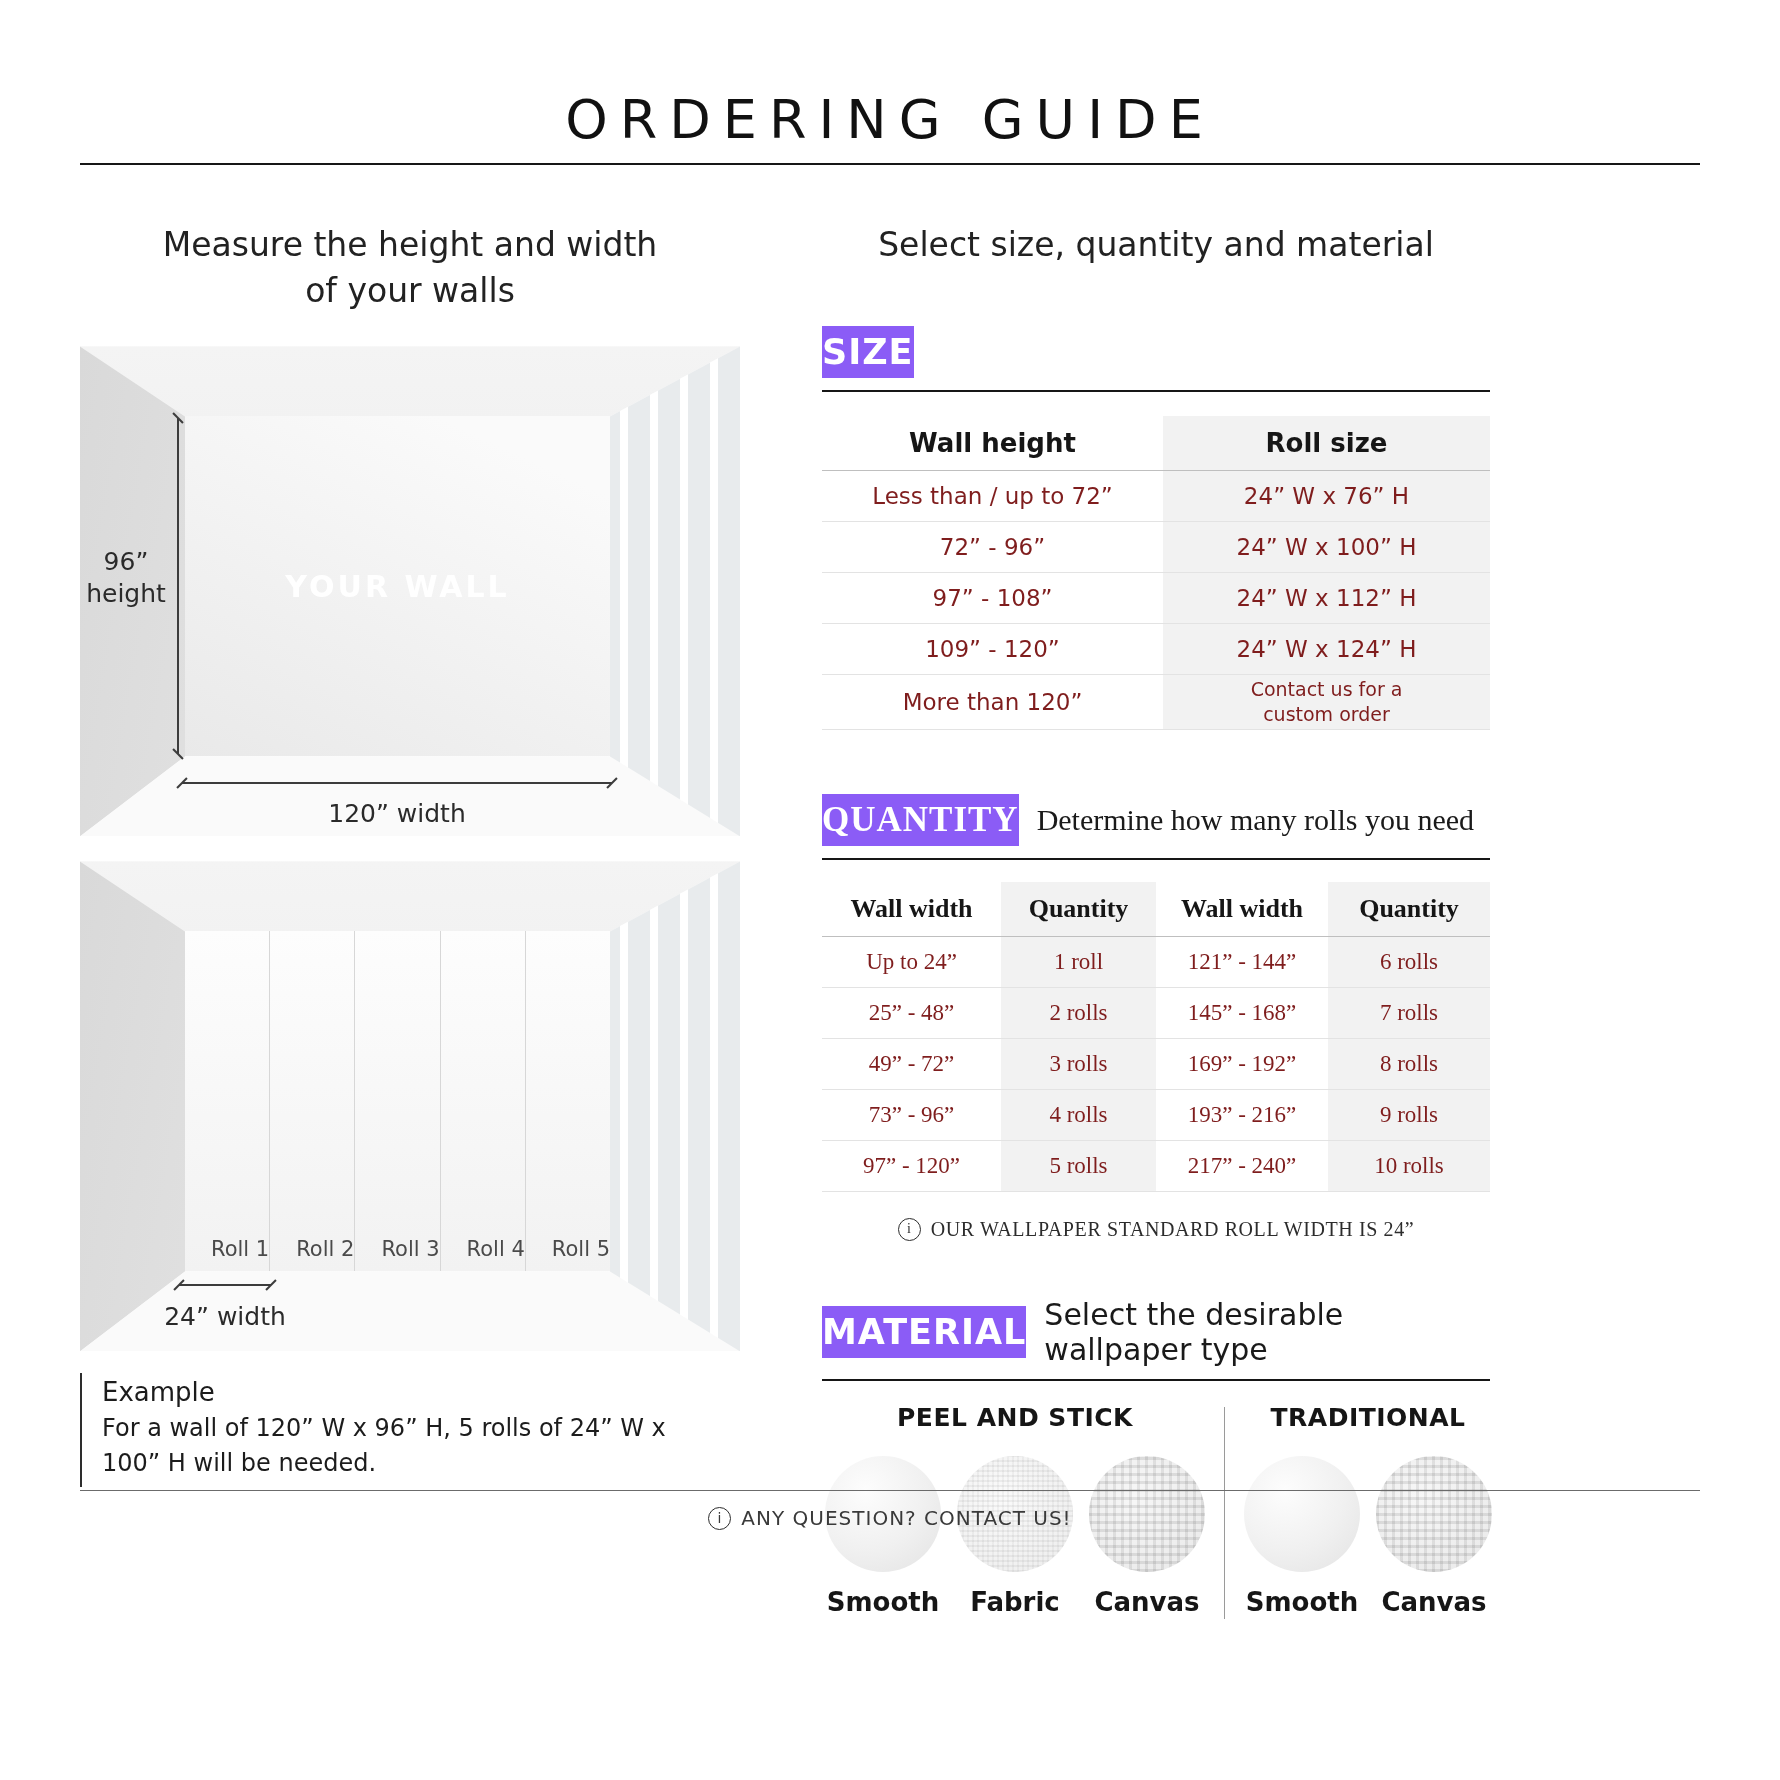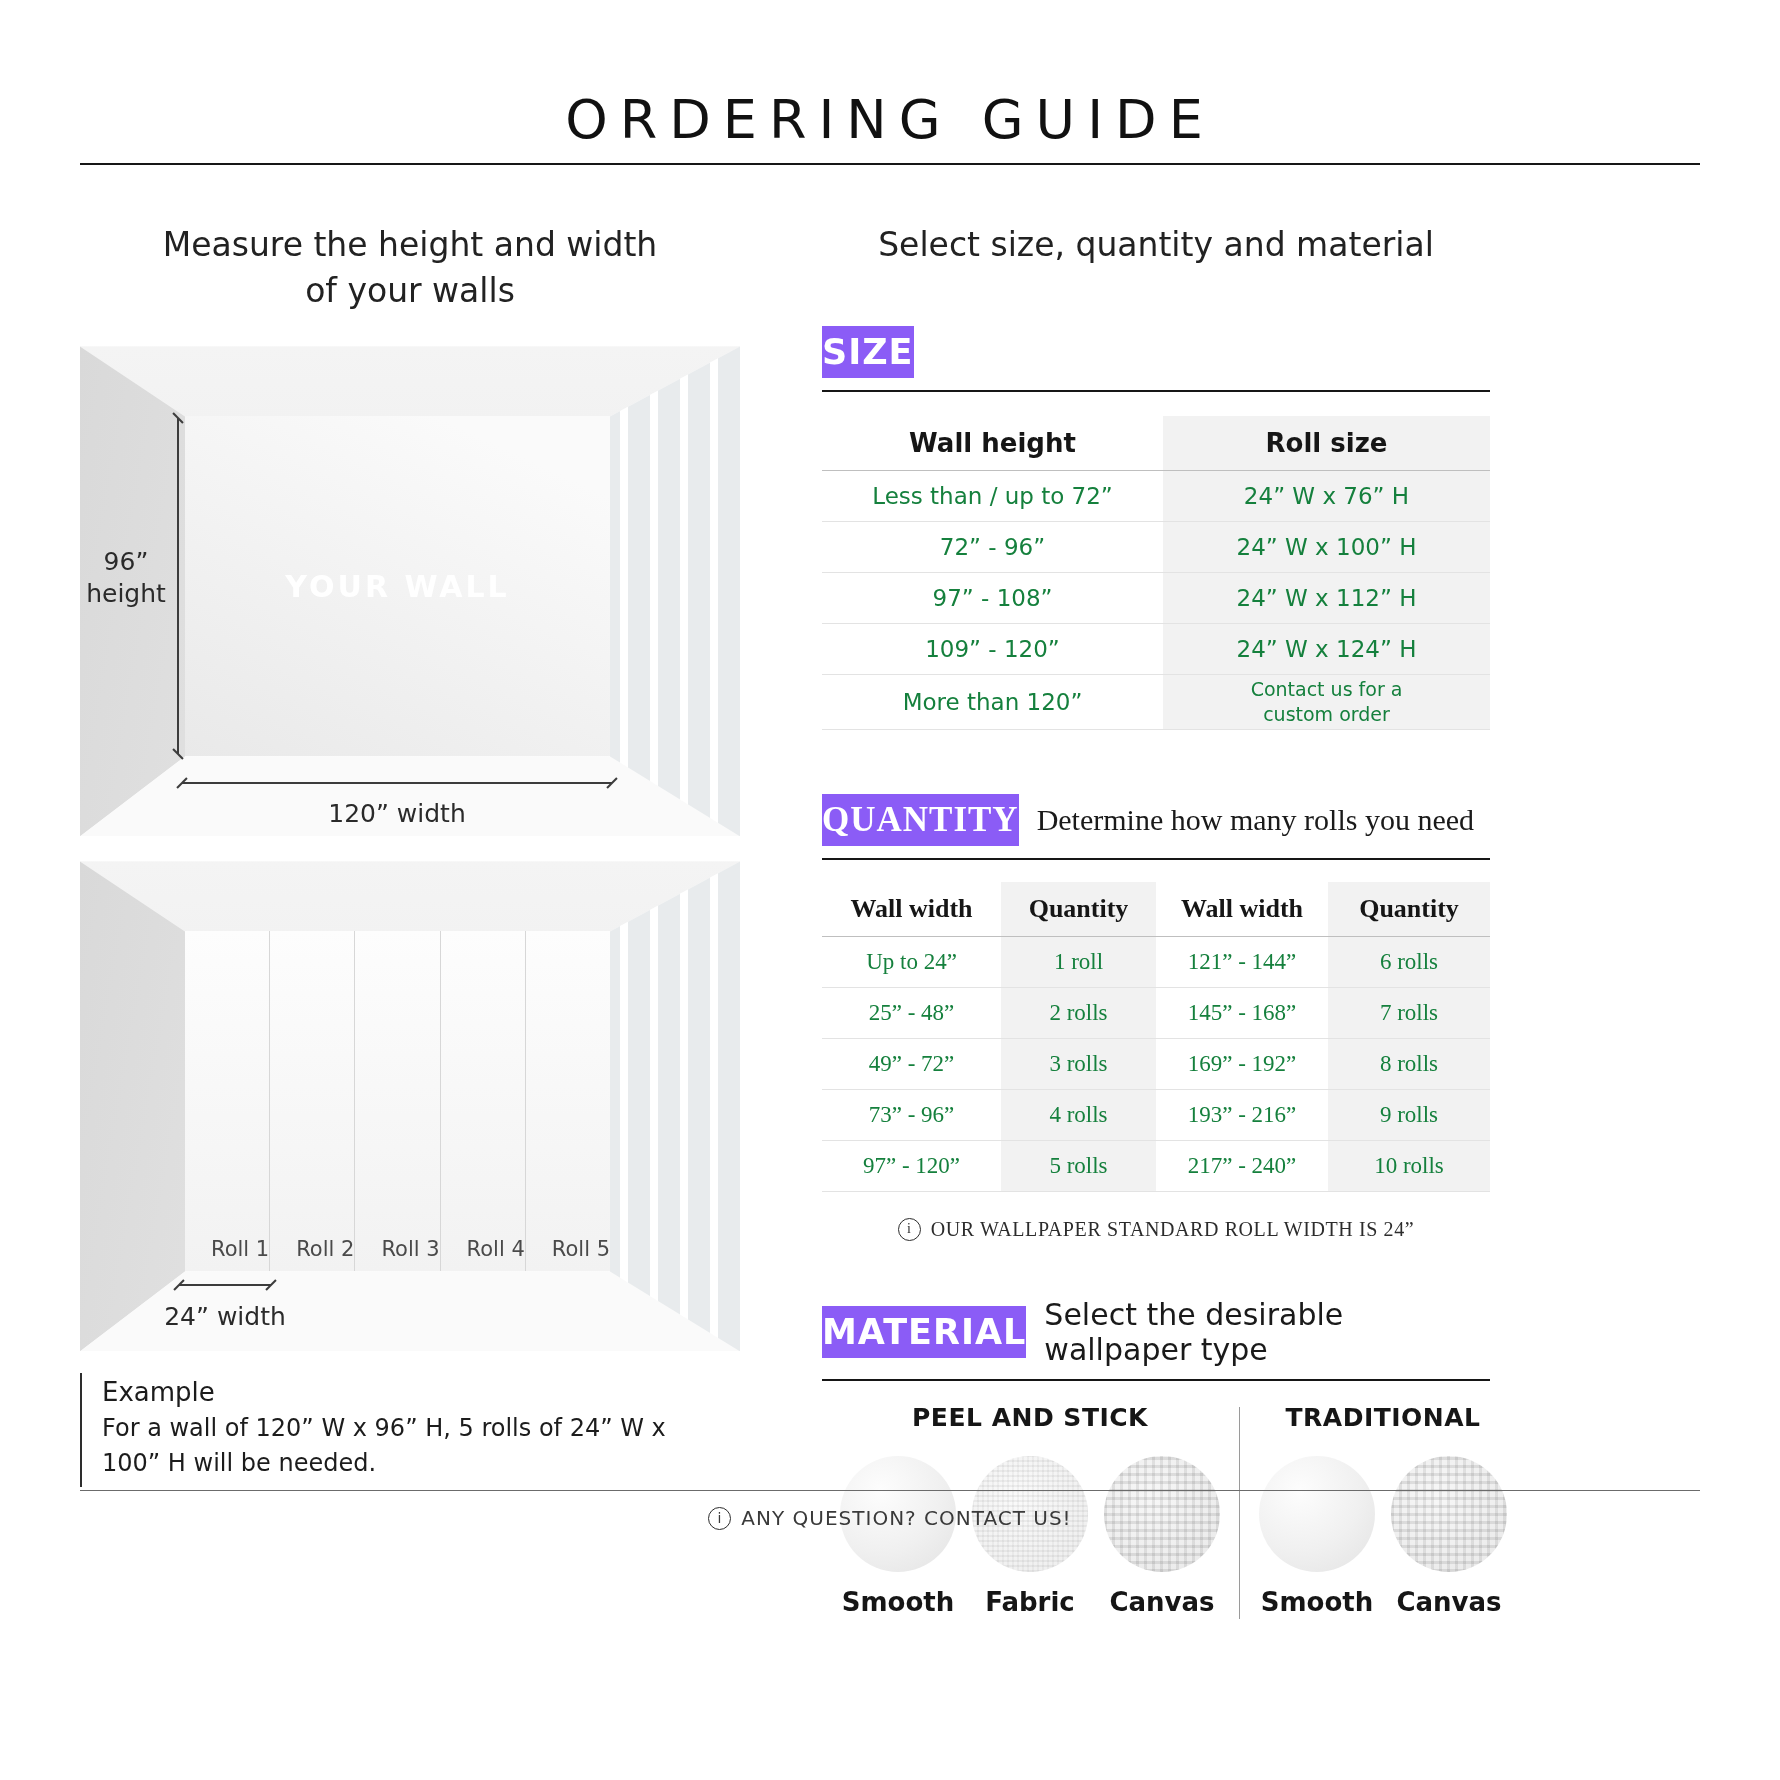--- a/index.html
+++ b/index.html
@@ -72,35 +72,35 @@
   .section { margin-top:0; }
   .section-header { display:flex; align-items:center; gap:18px; padding-bottom:12px; border-bottom:2px solid #161616; }
   .badge { background:#8b5cf6; color:#ffffff; font-size:35px; font-weight:600; letter-spacing:1px; padding:6px 0; }
   .section-title { font-size:30px; font-weight:400; color:#1a1a1a; }
 
   
   .tbl { display:grid; margin-top:24px; }
   .size-table { grid-template-columns:341px 1fr; }
   .qty-table  { grid-template-columns:179px 155px 172px 1fr; margin-top:22px; }
   .t-cell { min-height:46px; display:flex; align-items:center; justify-content:center; text-align:center;
-            font-size:23px; color:#15803d; border-bottom:1px solid #e3e3e3; padding:2px 6px; }
+            font-size:23px; color:#7f1d1d; border-bottom:1px solid #e3e3e3; padding:2px 6px; }
   .t-cell.head { font-size:26px; font-weight:600; color:#161616; border-bottom:1px solid #bfbfbf; min-height:50px; }
   .t-cell.shade { background:#f2f2f2; }
   .t-cell.small { font-size:19px; line-height:1.3; white-space:pre-line; }
 
   .std-note { margin-top:26px; display:flex; align-items:center; justify-content:center; gap:10px;
               font-size:20px; letter-spacing:0.6px; color:#2c2c2c; }
   .info-icon { display:inline-flex; align-items:center; justify-content:center; width:21px; height:21px;
                border:1.5px solid #2c2c2c; border-radius:50%; font-size:14px; font-style:normal;
                font-weight:500; line-height:1; flex:0 0 auto; }
 
   
   .material-content { display:flex; margin-top:22px; }
   .mat-group { }
-  .mat-group.peel { width:392px;margin-left:15px; }
+  .mat-group.peel { width:392px; }
   .mat-group.trad { flex:1; }
   .mat-divider { border-left:1px solid #9a9a9a; margin:4px 16px 0 16px; height:212px; }
   .mat-group-title { text-align:center; font-size:25px; font-weight:600; letter-spacing:0.5px; color:#161616; margin-bottom:24px; }
   .swatch-row { display:flex; justify-content:center; gap:10px; }
   .swatch { width:122px; text-align:center; }
   .circle { width:116px; height:116px; border-radius:50%; margin:0 auto; }
   .tex-smooth { background:radial-gradient(circle at 35% 30%, #fdfdfd 0%, #f0f0f0 55%, #e2e2e2 100%); }
   .tex-fabric { background:
       repeating-linear-gradient(0deg, rgba(0,0,0,0.05) 0 2px, transparent 2px 5px),
       repeating-linear-gradient(90deg, rgba(0,0,0,0.04) 0 2px, transparent 2px 5px),

